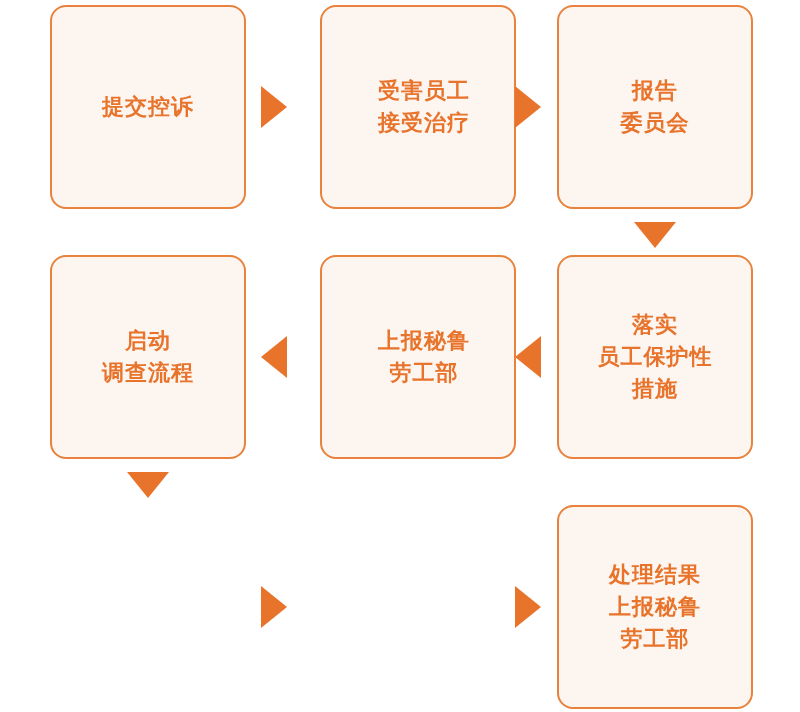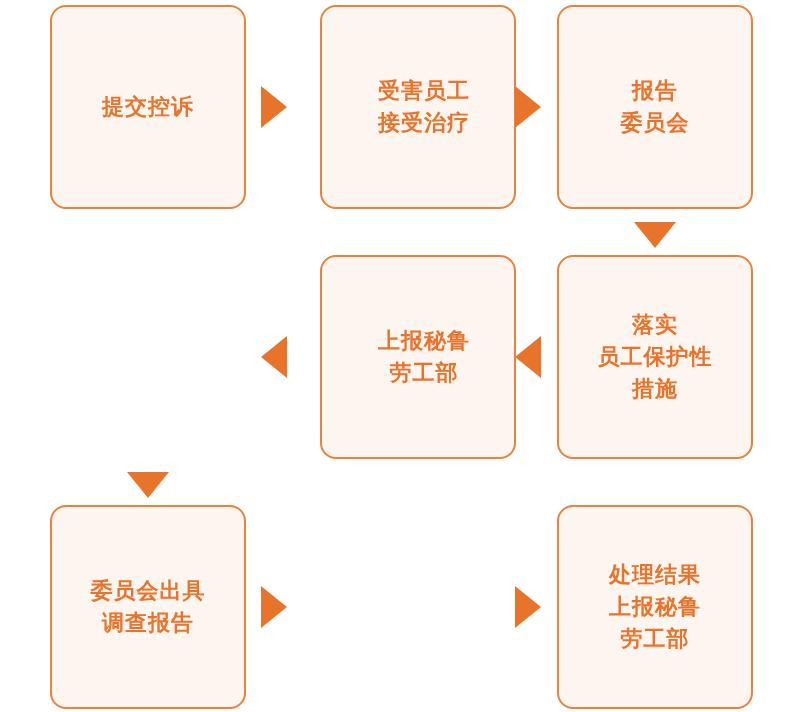--- a/index.html
+++ b/index.html
@@ -110,27 +110,27 @@
 
   <div class="arrow arrow-left a-r2c3-c2"></div>
 
   <div class="node col-2 row-2">
     <div class="node-label">上报秘鲁
 劳工部</div>
   </div>
 
   <div class="arrow arrow-left a-r2c2-c1"></div>
 
+  <div class="node col-1 row-2">
+    <div class="node-label">启动
+调查流程</div>
+  </div>
 
   <div class="arrow arrow-down a-c1-down"></div>
 
-  <div class="node col-1 row-3">
-    <div class="node-label">委员会出具
-调查报告</div>
-  </div>
 
   <div class="arrow arrow-right a-r3c1-c2"></div>
 
 
   <div class="arrow arrow-right a-r3c2-c3"></div>
 
   <div class="node col-3 row-3">
     <div class="node-label">处理结果
 上报秘鲁
 劳工部</div>

